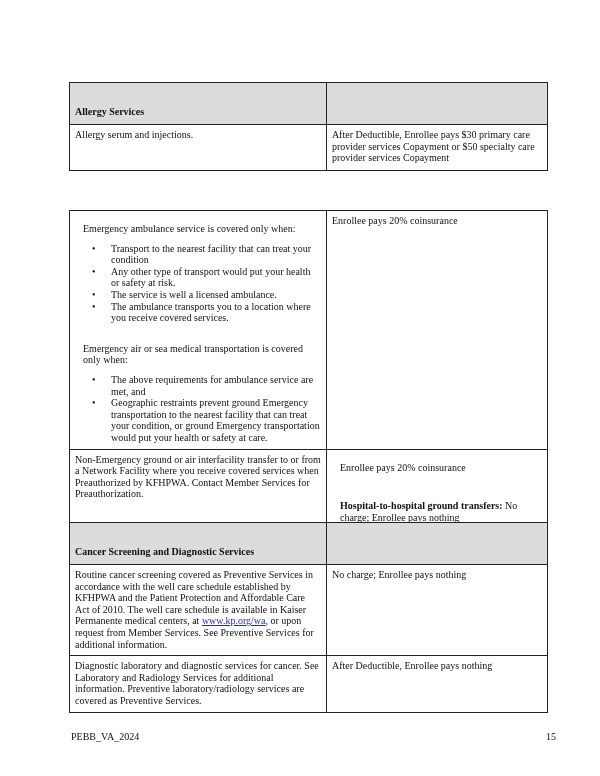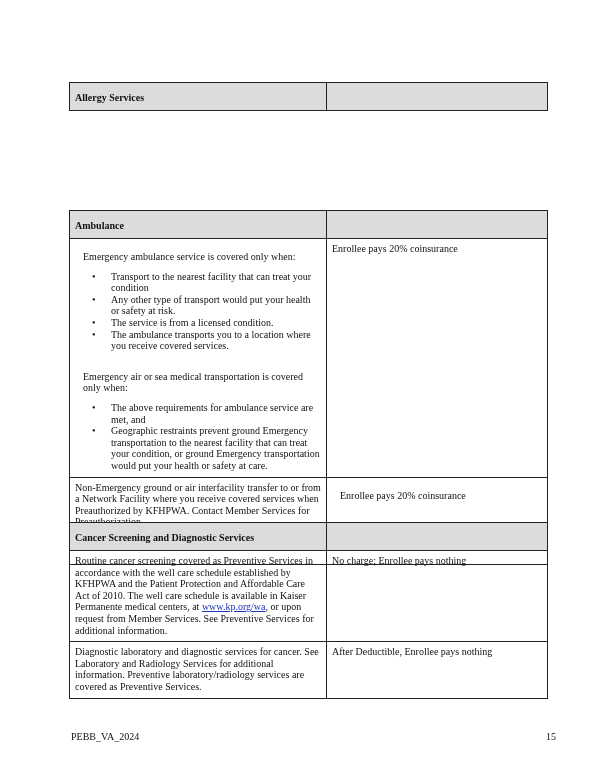--- a/index.html
+++ b/index.html
@@ -25,21 +25,21 @@
     }
     .benefit-table td {
       border: 1px solid #222;
       vertical-align: top;
       padding: 4px 5px 5px 5px;
     }
     .benefit-table tr.header td {
       background: #dcdcdc;
       font-weight: bold;
       height: 14px;
-      padding-top: 9px;
+      padding-top: 23px;
       padding-bottom: 4px;
     }
     .benefit-table {
       border: 1.5px solid #222;
     }
     .benefit-table td.col-left { width: 247px; }
     .benefit-table td.col-right { width: 211px; }
     ul.bullets {
       margin: 0;
       padding-left: 36px;
@@ -78,36 +78,36 @@
   </style>
 </head>
 <body>
 
 <table class="benefit-table" style="top:82px;">
   <tbody>
       <tr class="header">
     <td class="col-left">Allergy Services</td>
     <td class="col-right"></td>
   </tr>
+  <tr style="height:46px;">
+    <td class="col-left">Allergy serum and injections.</td>
+    <td class="col-right">After Deductible, Enrollee pays $30 primary care provider services Copayment or $50 specialty care provider services Copayment</td>
+  </tr>
 </tbody>
   </table>
 
 <table class="benefit-table" style="top:210px;">
   <tbody>
-      <tr class="header">
-    <td class="col-left">Ambulance</td>
-    <td class="col-right"></td>
-  </tr>
   <tr style="height:219px;">
     <td class="col-left">
       <p class="para">Emergency ambulance service is covered only when:</p>
       <ul class="bullets">
         <li>Transport to the nearest facility that can treat your condition</li>
         <li>Any other type of transport would put your health or safety at risk.</li>
-        <li>The service is from a licensed condition.</li>
+        <li>The service is well a licensed ambulance.</li>
         <li>The ambulance transports you to a location where you receive covered services.</li>
       </ul>
       <div class="gap"></div>
       <p class="para">Emergency air or sea medical transportation is covered only when:</p>
       <ul class="bullets">
         <li>The above requirements for ambulance service are met, and</li>
         <li>Geographic restraints prevent ground Emergency transportation to the nearest facility that can treat your condition, or ground Emergency transportation would put your health or safety at care.</li>
       </ul>
     </td>
     <td class="col-right">Enrollee pays 20% coinsurance</td>

